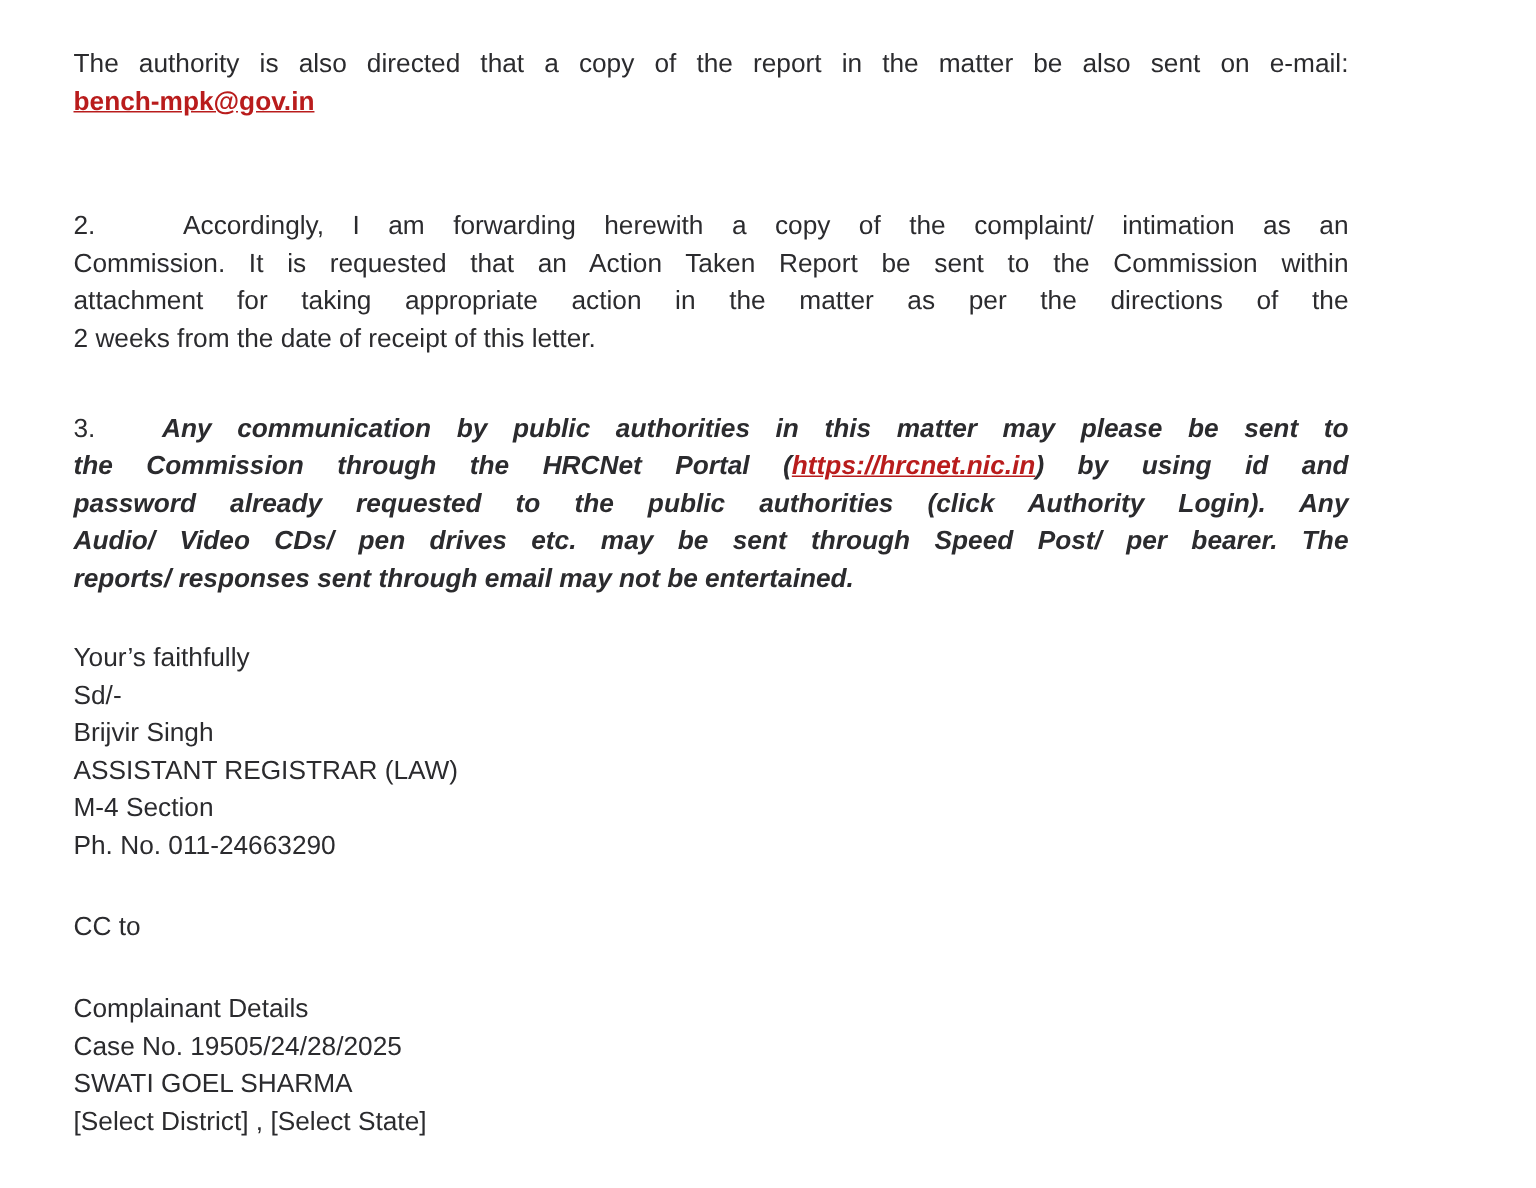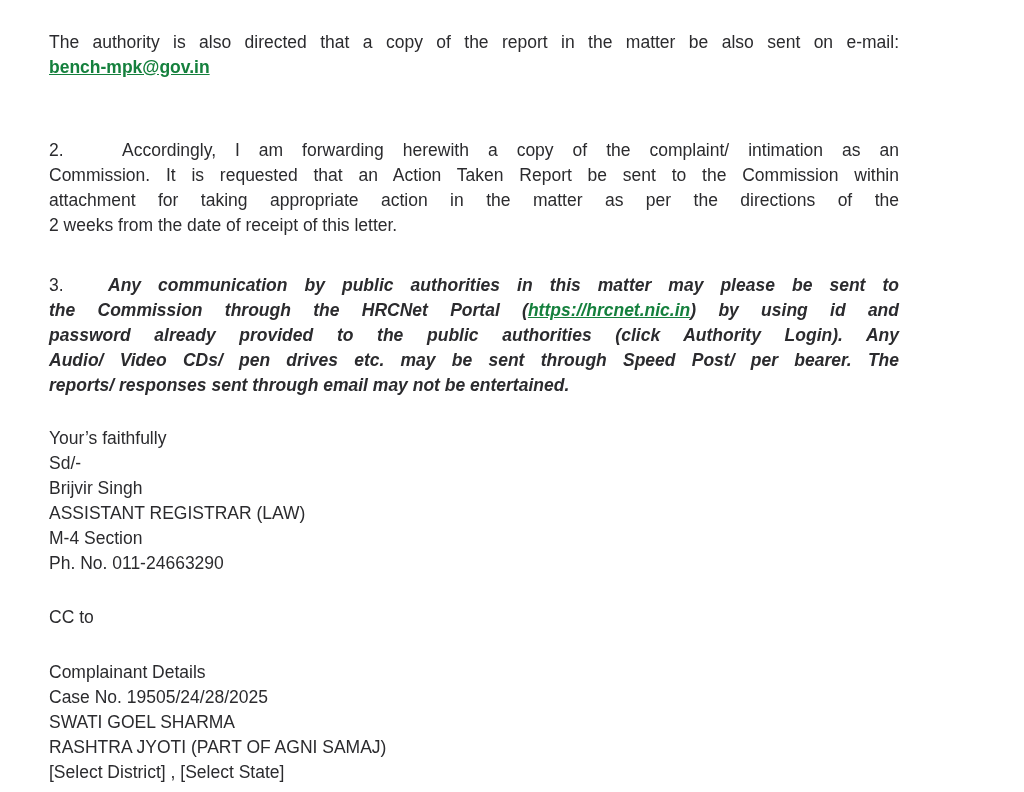--- a/index.html
+++ b/index.html
@@ -38,21 +38,21 @@
     font-style: italic;
   }
   .pnum {
     display: inline-block;
     font-weight: normal;
     font-style: normal;
   }
   .pnum.n2 { width: 73px; }
   .pnum.n3 { width: 59px; }
   a.doclink {
-    color: #15803d;
+    color: #b91c1c;
     text-decoration: underline;
     font-weight: bold;
     cursor: pointer;
   }
   a.doclink.inherit-style {
     font-style: italic;
   }
   #para1 { top: 30px; }
   #para2 { top: 138px; }
   #para3 { top: 273px; }
@@ -75,21 +75,21 @@
 <div class="block" id="para2">
   <div class="line jline"><span class="pnum n2">2.</span><span>Accordingly, I am forwarding herewith a copy of the complaint/ intimation as an</span></div>
   <div class="line jline">Commission. It is requested that an Action Taken Report be sent to the Commission within</div>
   <div class="line jline">attachment for taking appropriate action in the matter as per the directions of the</div>
   <div class="line lline">2 weeks from the date of receipt of this letter.</div>
 </div>
 
 <div class="block" id="para3">
   <div class="line jline bi"><span class="pnum n3">3.</span><span>Any communication by public authorities in this matter may please be sent to</span></div>
   <div class="line jline bi"><span>the Commission through the HRCNet Portal (</span><a class="doclink inherit-style">https://hrcnet.nic.in</a><span>) by using id and</span></div>
-  <div class="line jline bi">password already provided to the public authorities (click Authority Login). Any</div>
+  <div class="line jline bi">password already requested to the public authorities (click Authority Login). Any</div>
   <div class="line jline bi">Audio/ Video CDs/ pen drives etc. may be sent through Speed Post/ per bearer. The</div>
   <div class="line lline bi">reports/ responses sent through email may not be entertained.</div>
 </div>
 
 <div class="block" id="signature">
   <div class="line">Your’s faithfully</div>
   <div class="line">Sd/-</div>
   <div class="line">Brijvir Singh</div>
   <div class="line">ASSISTANT REGISTRAR (LAW)</div>
   <div class="line">M-4 Section</div>
@@ -97,15 +97,14 @@
 </div>
 
 <div class="block" id="cc-line">
   <div class="line">CC to</div>
 </div>
 
 <div class="block" id="complainant">
   <div class="line">Complainant Details</div>
   <div class="line">Case No. 19505/24/28/2025</div>
   <div class="line">SWATI GOEL SHARMA</div>
-  <div class="line">RASHTRA JYOTI (PART OF AGNI SAMAJ)</div>
   <div class="line">[Select District] , [Select State]</div>
 </div>
 
 </body></html>

